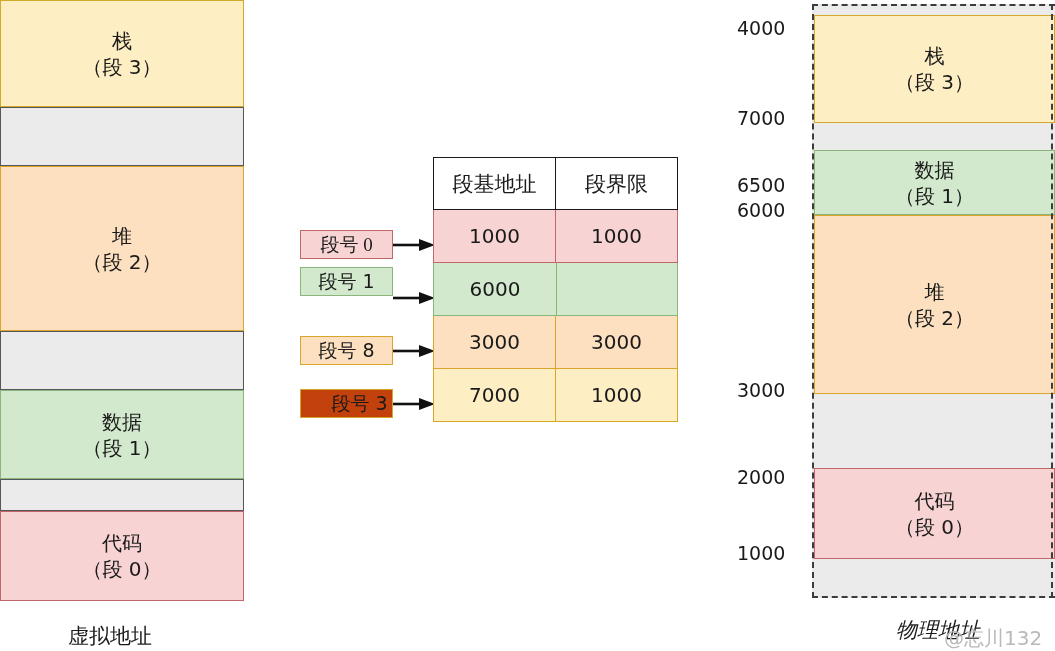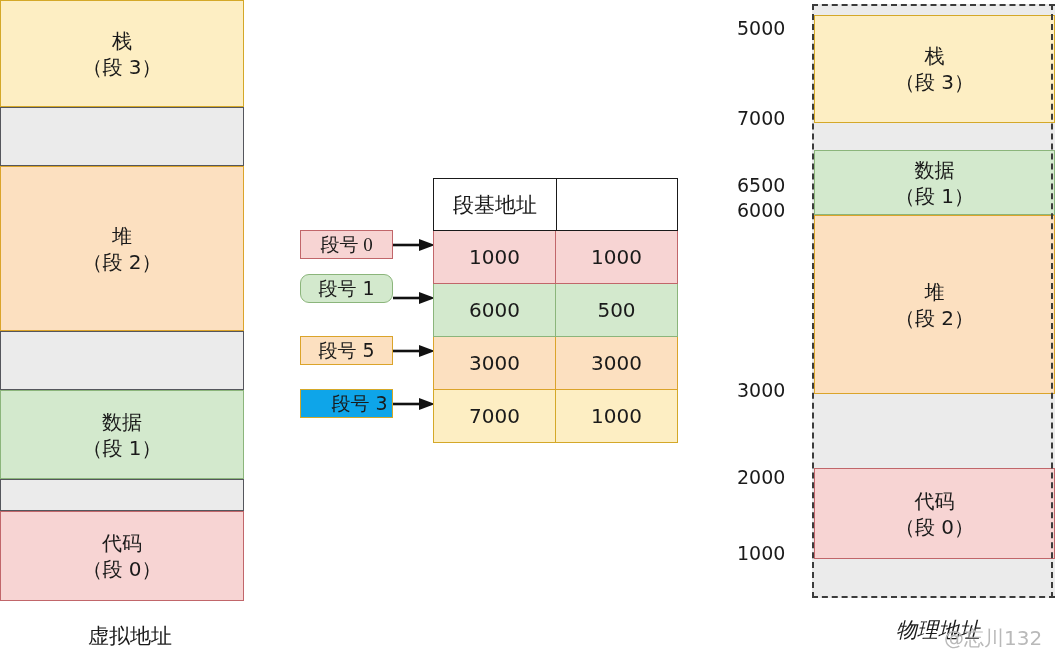--- a/index.html
+++ b/index.html
@@ -40,21 +40,21 @@
   .axis-label{
     position:absolute;
     font-size:19px;
     color:#1a1a1a;
     white-space:nowrap;
   }
 
   
   #segment-table{
     position:absolute;
-    left:433px;top:178px;
+    left:433px;top:157px;
     width:228px;height:265px;
     box-sizing:border-box;
   }
   .trow{
     position:absolute;left:0;width:245px;height:53px;
     display:flex;box-sizing:border-box;
   }
   .trow .tcell{
     box-sizing:border-box;
     display:flex;align-items:center;justify-content:center;
@@ -80,21 +80,21 @@
   .segchip{
     position:absolute;
     left:300px;width:93px;height:29px;
     box-sizing:border-box;
     display:flex;align-items:center;justify-content:center;
     font-size:19px;color:#1a1a1a;
   }
   .sc-0{background:#f7d4d3;border:1.5px solid #c1666a;}
   .sc-1{background:#d3e9cd;border:1.5px solid #8bb57b;}
   .sc-2{background:#fce0c0;border:1.5px solid #dba42a;}
-  .sc-3{background:#0ea5e9;border:1.5px solid #d4a828;padding-left:26px;}
+  .sc-3{background:#c2410c;border:1.5px solid #d4a828;padding-left:26px;}
 
   .arrow{position:absolute;left:393px;width:42px;height:14px;}
 
   
   #physical-column{
     position:absolute;
     left:812px;top:4px;
     width:243px;height:594px;
     box-sizing:border-box;
     border:2px dashed #3c3c3c;
@@ -148,25 +148,25 @@
     </div>
 
     <div class="blk vblk c-gap" style="top:479px;height:32px;"></div>
 
     <div class="blk vblk c-code" style="top:511px;height:90px;">
       <span class="l1">代码</span>
       <span class="l2">（段 0）</span>
     </div>
   </div>
 
-  <div class="caption" style="left:88px;top:622px;">虚拟地址</div>
+  <div class="caption" style="left:68px;top:622px;">虚拟地址</div>
 
   <div class="segchip sc-0" style="top:230px;font-family:Liberation Serif, serif;">段号 0</div>
-  <div class="segchip sc-1" style="top:274px;border-radius:9px;">段号 1</div>
-  <div class="segchip sc-2" style="top:336px;">段号 5</div>
+  <div class="segchip sc-1" style="top:267px;">段号 1</div>
+  <div class="segchip sc-2" style="top:336px;">段号 8</div>
   <div class="segchip sc-3" style="top:389px;">段号 3</div>
 
   <svg class="arrow" style="top:238px;" viewBox="0 0 42 14">
     <line x1="0" y1="7" x2="28" y2="7" stroke="#111" stroke-width="2.6"></line>
     <polygon points="26,1 42,7 26,13" fill="#111"></polygon>
   </svg>
   <svg class="arrow" style="top:291px;" viewBox="0 0 42 14">
     <line x1="0" y1="7" x2="28" y2="7" stroke="#111" stroke-width="2.6"></line>
     <polygon points="26,1 42,7 26,13" fill="#111"></polygon>
   </svg>
@@ -176,44 +176,44 @@
   </svg>
   <svg class="arrow" style="top:397px;" viewBox="0 0 42 14">
     <line x1="0" y1="7" x2="28" y2="7" stroke="#111" stroke-width="2.6"></line>
     <polygon points="26,1 42,7 26,13" fill="#111"></polygon>
   </svg>
 
   <div id="segment-table">
 
     <div class="trow thead" style="top:0px;">
       <div class="tcell c1">段基地址</div>
+      <div class="tcell c2">段界限</div>
     </div>
 
     <div class="trow trow-0" style="top:53px;">
       <div class="tcell c1">1000</div>
       <div class="tcell c2">1000</div>
     </div>
 
     <div class="trow trow-1" style="top:106px;">
       <div class="tcell c1">6000</div>
-      <div class="tcell c2">500</div>
     </div>
 
     <div class="trow trow-2" style="top:159px;">
       <div class="tcell c1">3000</div>
       <div class="tcell c2">3000</div>
     </div>
 
     <div class="trow trow-3" style="top:212px;">
       <div class="tcell c1">7000</div>
       <div class="tcell c2">1000</div>
     </div>
   </div>
 
-  <div class="axis-label" style="left:737px;top:17px;">5000</div>
+  <div class="axis-label" style="left:737px;top:17px;">4000</div>
   <div class="axis-label" style="left:737px;top:107px;">7000</div>
   <div class="axis-label" style="left:737px;top:138px;margin-top:36px;">6500</div>
   <div class="axis-label" style="left:737px;top:199px;">6000</div>
   <div class="axis-label" style="left:737px;top:379px;">3000</div>
   <div class="axis-label" style="left:737px;top:466px;">2000</div>
   <div class="axis-label" style="left:737px;top:542px;">1000</div>
 
   <div id="physical-column">
 
     <div class="blk pblk c-stack" style="top:9px;height:108px;">

